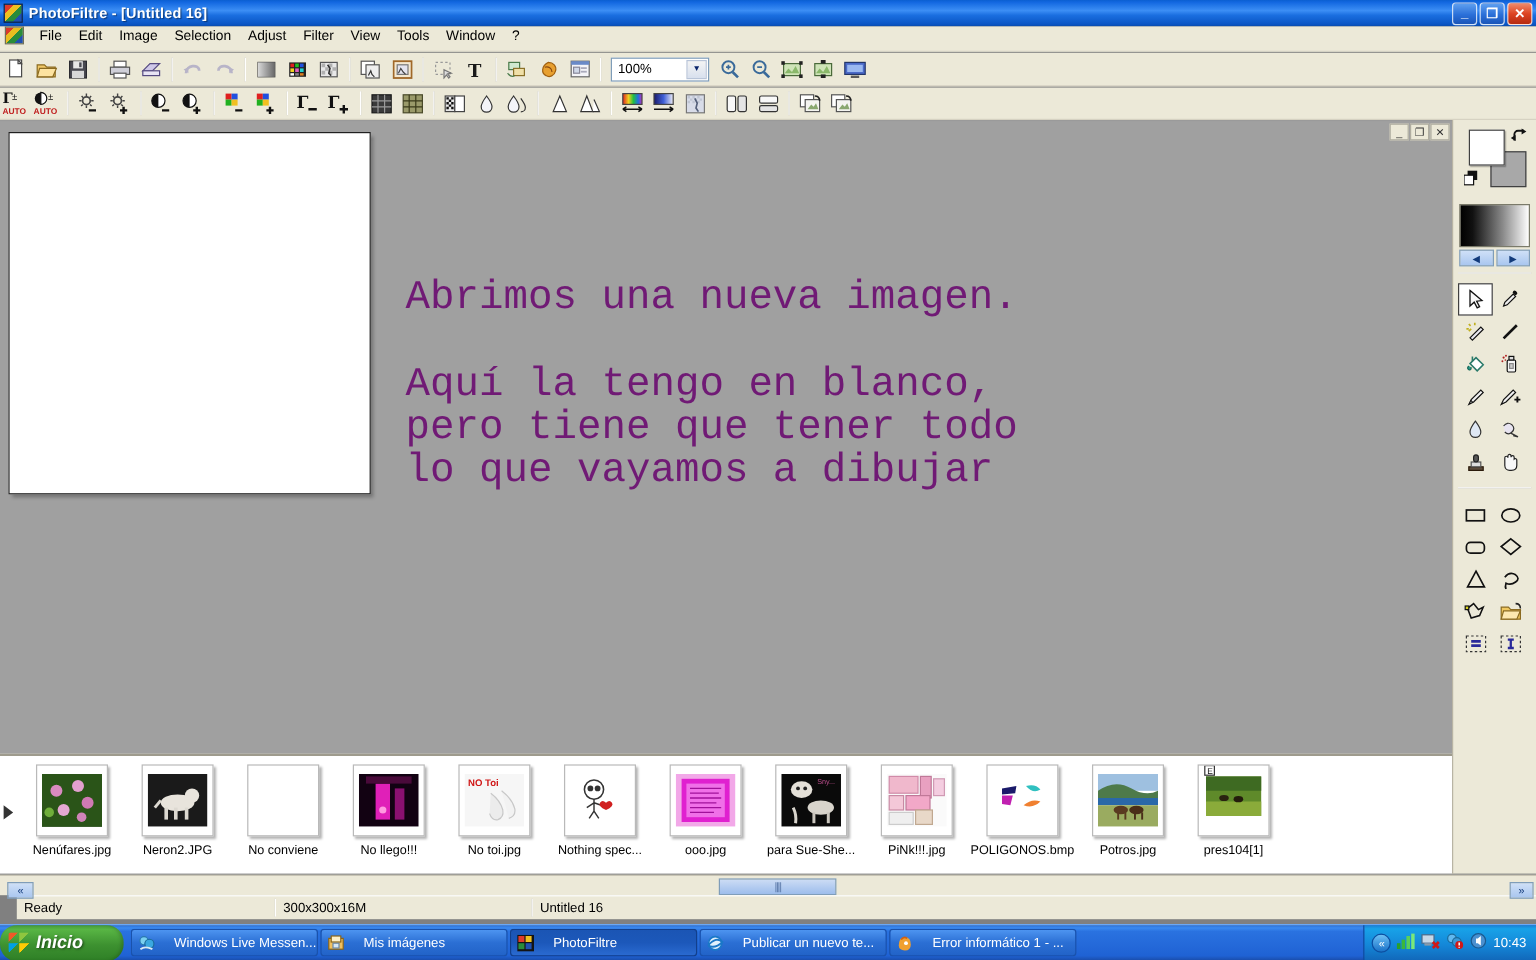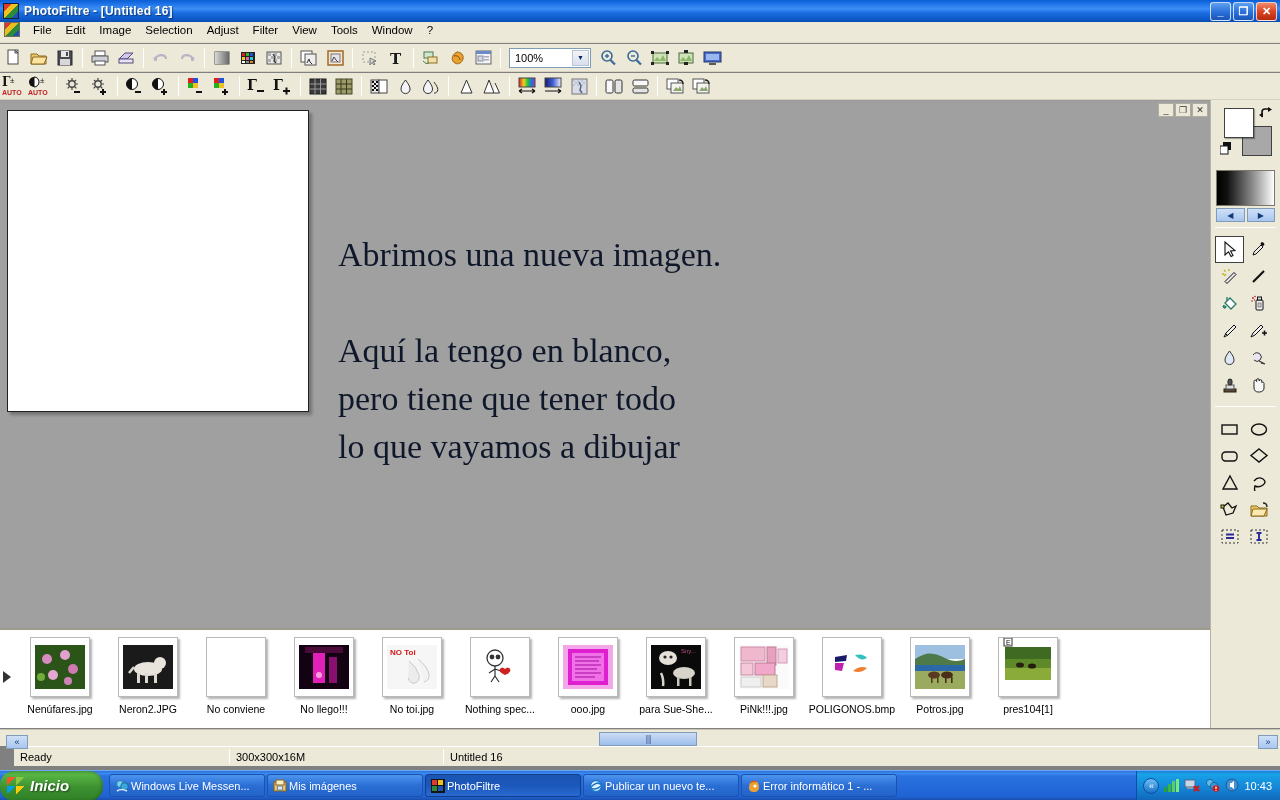--- a/index.html
+++ b/index.html
@@ -93,22 +93,22 @@
     background: #ece9d8; border: 1px solid #b0ada0;
     font-size: 9px; color: #333;
   }
   .doc-window {
     position: absolute; left: 7px; top: 9px; width: 302px; height: 302px;
     background: #fff; border: 1px solid #202020;
     box-shadow: 3px 3px 3px rgba(0,0,0,.28);
   }
   .canvas-text {
     position: absolute; left: 338px; top: 130px; width: 720px;
-    color: #0f172a; font-size: 34px; line-height: 48px;
-    font-family: Liberation Serif, serif; white-space: pre-wrap;
+    color: #701a75; font-size: 34px; line-height: 36px;
+    font-family: Liberation Mono, monospace; white-space: pre-wrap;
   }
 
   
   .palette {
     position: absolute; left: 1210px; top: 100px; width: 70px; height: 628px;
     background: #ece9d8; border-left: 1px solid #b8b4a4;
   }
   .pal-sep { height: 1px; background: #b0ada0; border-bottom: 1px solid #fff; margin: 5px 4px; }
   .colorbox { position: relative; height: 62px; margin: 6px 5px 0 5px; }
   .sw-fg {
@@ -202,21 +202,21 @@
       linear-gradient(135deg,#00a0e3 0 48%, transparent 0) 0 8.5px/9px 8.5px no-repeat,
       linear-gradient(135deg,#ffcb05 0 48%, transparent 0) 9px 8.5px/9px 8.5px no-repeat;
     border-radius: 2px;
   }
   .start .lbl { color: #fff; font-style: italic; font-weight: bold; font-size: 15px; text-shadow: 1px 1px 2px rgba(0,0,0,.5); }
   .tasks { display: flex; align-items: center; gap: 2px; margin-left: 6px; flex: 1; overflow: hidden;}
   .task {
     height: 23px; width: 156px; flex: none;
     background: linear-gradient(to bottom,#4d94f0,#2b6fd4 50%,#2263c8);
     border: 1px solid #1a52ac; border-radius: 3px;
-    display: flex; align-items: center; gap: 2px; padding: 0 5px;
+    display: flex; align-items: center; gap: 16px; padding: 0 5px;
     color: #fff; font-size: 11px; overflow: hidden; white-space: nowrap;
   }
   .task.active { background: linear-gradient(to bottom,#1b55b4,#1c58ba 50%,#2a6ad0); border-color:#123f8c; }
   .task .ti { width: 14px; height: 14px; flex: none; }
   .tray {
     margin-left: auto; height: 30px; flex: none;
     background: linear-gradient(to bottom,#1a7fd4 0%, #18a2e8 10%, #1487d8 55%, #1166b8 100%);
     border-left: 1px solid #0d4ea0;
     display: flex; align-items: center; gap: 5px; padding: 0 8px 0 6px;
     color: #fff; font-size: 11px;

